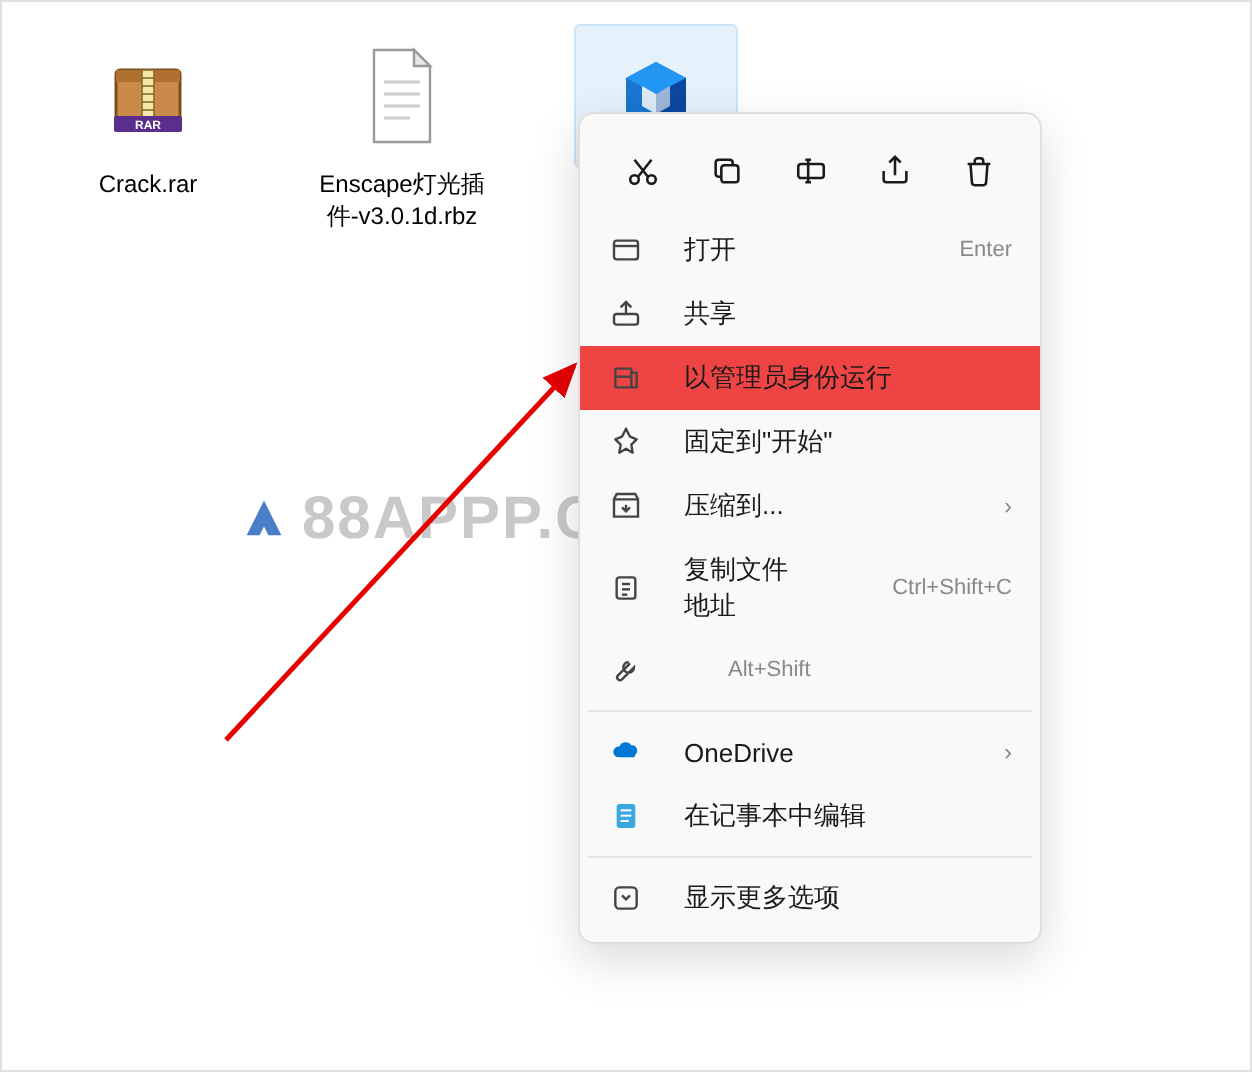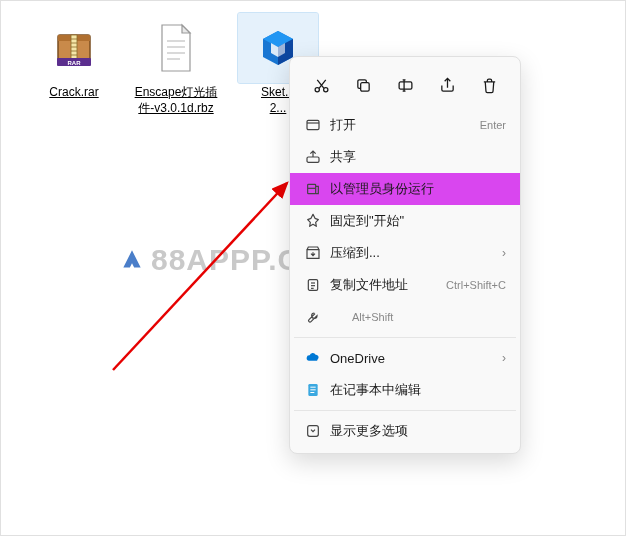--- a/index.html
+++ b/index.html
@@ -14,23 +14,22 @@
       border: 1px solid #e0e0e0;
     }
     .desktop {
       position: relative;
       width: 100%;
       height: 100%;
       padding-top: 12px;
     }
     .file-icons {
       display: flex;
-      gap: 12px;
+      gap: 37px;
       padding-left: 28px;
-      text-decoration: underline;
     }
     .file-item {
       width: 90px;
       display: flex;
       flex-direction: column;
       align-items: center;
       text-align: center;
       cursor: pointer;
     }
     .file-item.selected .icon-box {
@@ -79,24 +78,24 @@
       justify-content: center;
       border-radius: 4px;
       color: #1a1a1a;
       cursor: pointer;
     }
     .menu-item {
       display: flex;
       align-items: center;
       padding: 7px 14px;
       cursor: pointer;
-      gap: 8px;
+      gap: 20px;
       position: relative;
     }
-    .menu-item.highlighted { background: #d946ef; }
+    .menu-item.highlighted { background: #ef4444; }
     .menu-icon {
       width: 18px;
       height: 18px;
       display: flex;
       align-items: center;
       justify-content: center;
       flex-shrink: 0;
       color: #444;
     }
     .menu-label {

